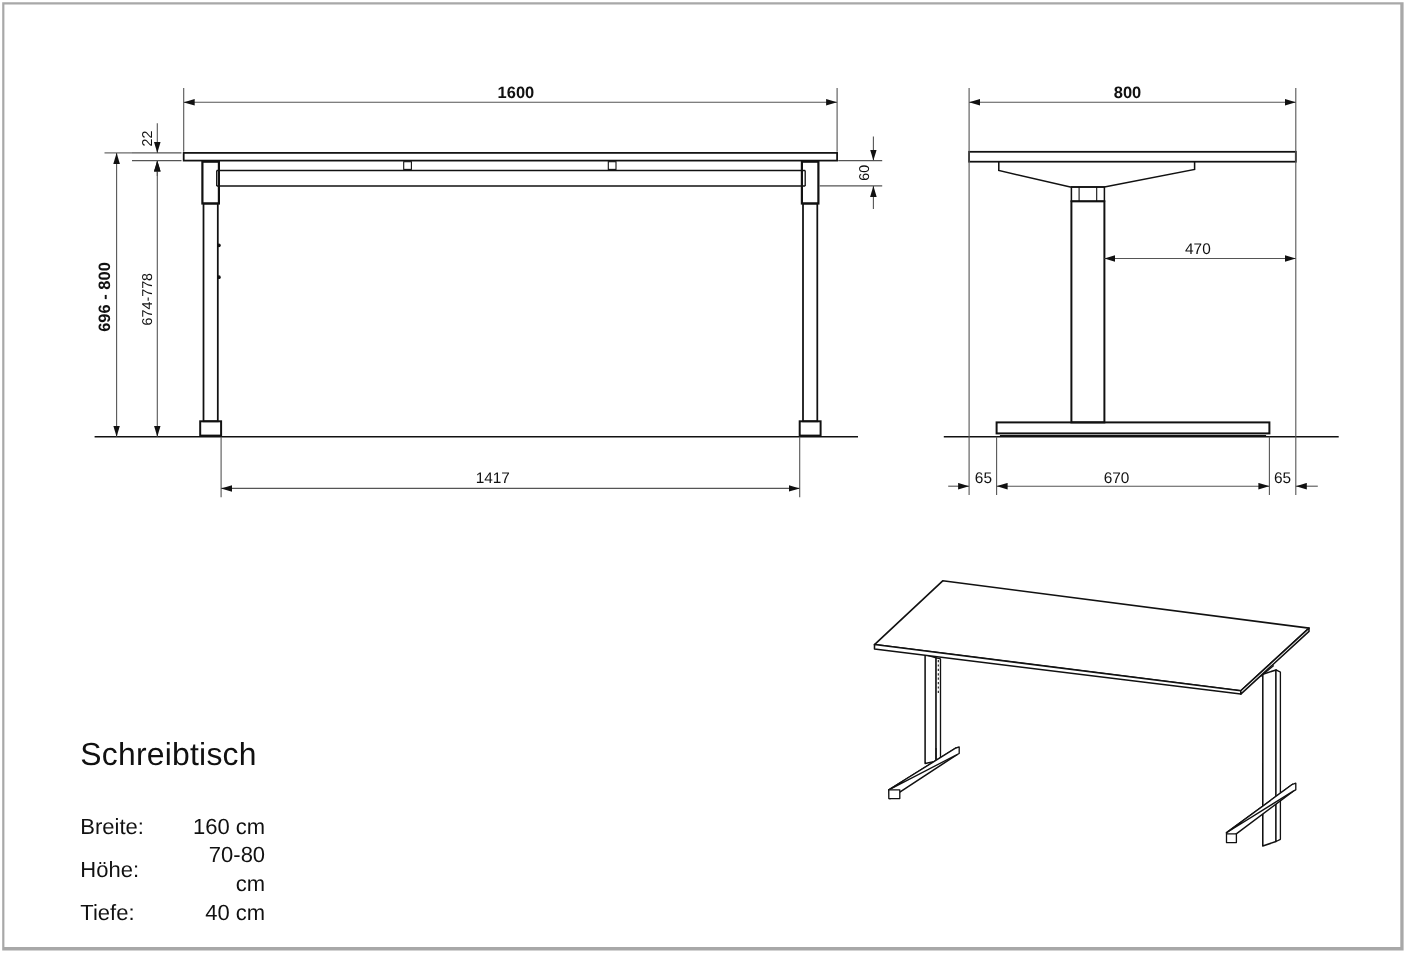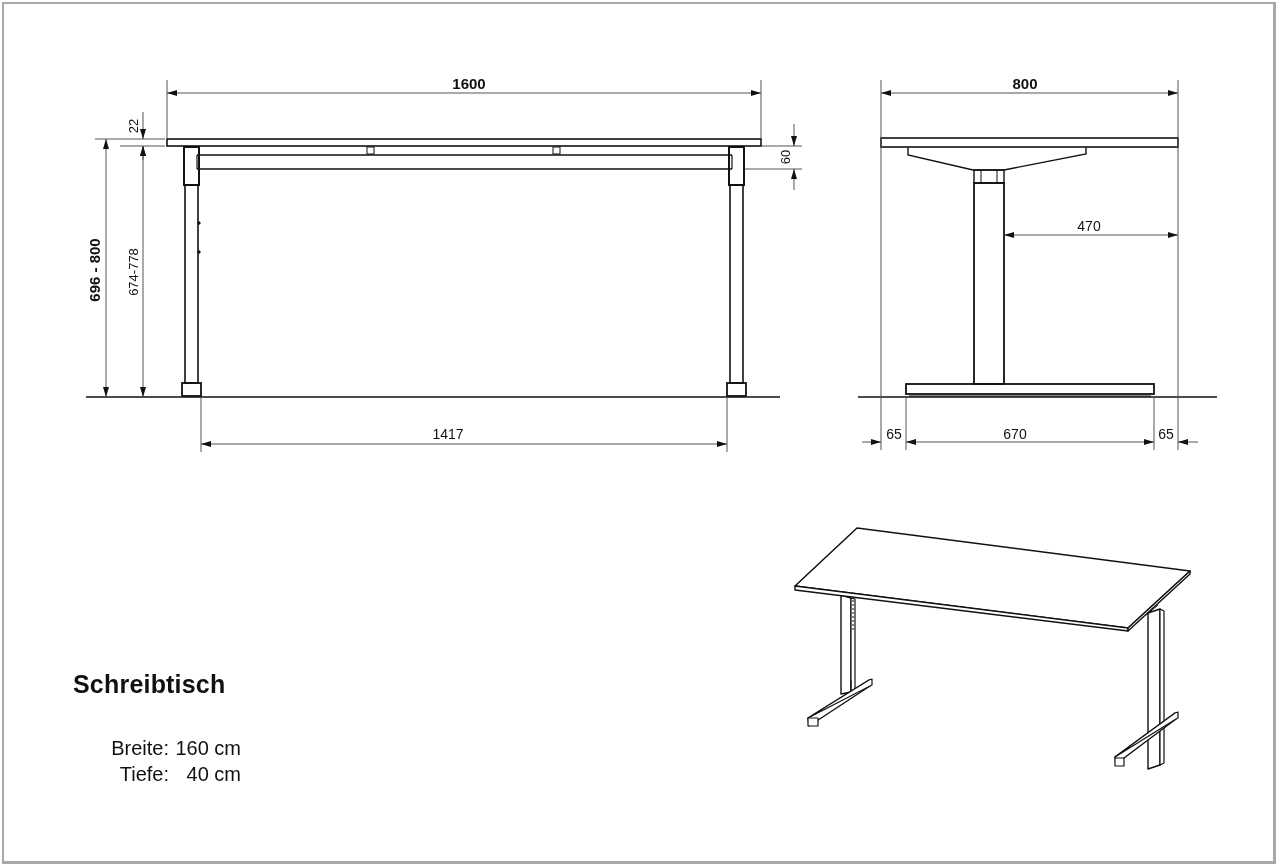--- a/index.html
+++ b/index.html
@@ -2,25 +2,25 @@
 <html><head>
 <meta charset="utf-8">
 <style>
   html, body { margin: 0; padding: 0; background: #ffffff; }
   body { width: 1280px; height: 868px; position: relative; overflow: hidden; font-family: "Liberation Sans", sans-serif; }
   .frame { position: absolute; left: 2px; top: 2px; width: 1274px; height: 862px; border: 2px solid #a8a8a8; border-right-width: 3px; border-bottom-width: 3px; box-sizing: border-box; background: #fff; }
   svg.drawing { position: absolute; left: 0; top: 0; }
   .dim-text { font-family: "Liberation Sans", sans-serif; fill: #111; }
   .bold { font-weight: bold; }
   .info { position: absolute; left: 73px; top: 670px; color: #111; }
-  .info .title { font-size: 25px; font-weight: bold; margin: 0 0 36px 0; letter-spacing: 0.2px; }
+  .info .title { font-size: 29px; font-weight: normal; margin: 0 0 36px 0; letter-spacing: 0.2px; }
   .info table { border-collapse: collapse; font-size: 20px; }
-  .info td { padding: 0; line-height: 26px; text-align: right; }
+  .info td { padding: 0; line-height: 26px; }
   .info td.label { width: 96px; }
-  .info td.value { width: 72px; }
+  .info td.value { text-align: right; width: 72px; }
 </style>
 </head>
 <body>
 
 <div class="frame"></div>
 
 <svg class="drawing" width="1280" height="868" viewBox="0 0 1280 868">
   <defs>
     <marker id="arr" viewBox="0 0 10 6" refX="10" refY="3" markerWidth="10" markerHeight="6" orient="auto-start-reverse">
       <path d="M0,0 L10,3 L0,6 z" fill="#111"></path>
@@ -146,18 +146,22 @@
 
 <div class="info">
   <div class="title">Schreibtisch</div>
   <table>
     <tbody>
         <tr>
       <td class="label">Breite:</td>
       <td class="value">160 cm</td>
     </tr>
     <tr>
+      <td class="label">Höhe:</td>
+      <td class="value">70-80 cm</td>
+    </tr>
+    <tr>
       <td class="label">Tiefe:</td>
       <td class="value">40 cm</td>
     </tr>
   </tbody>
     </table>
 </div>
 
 </body></html>

